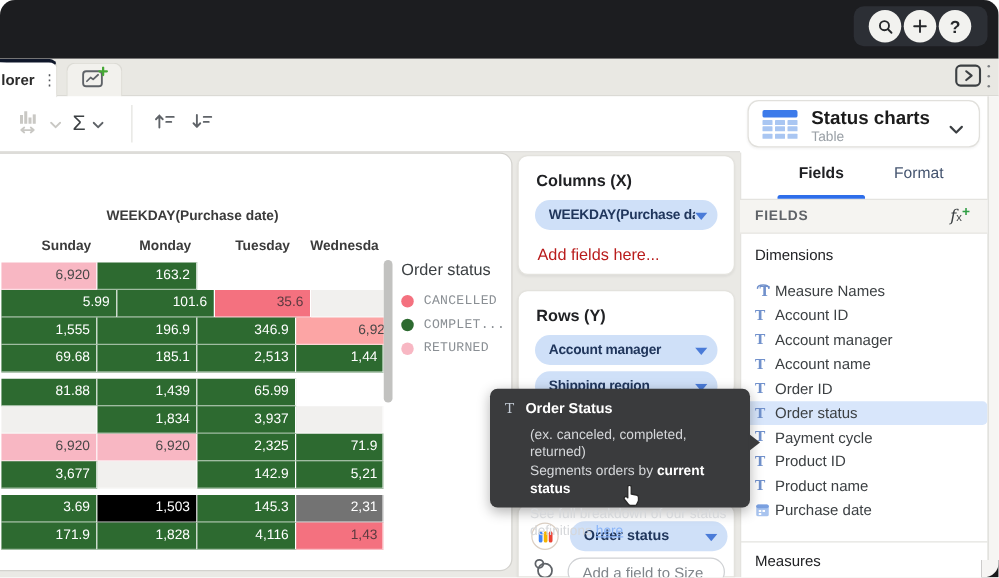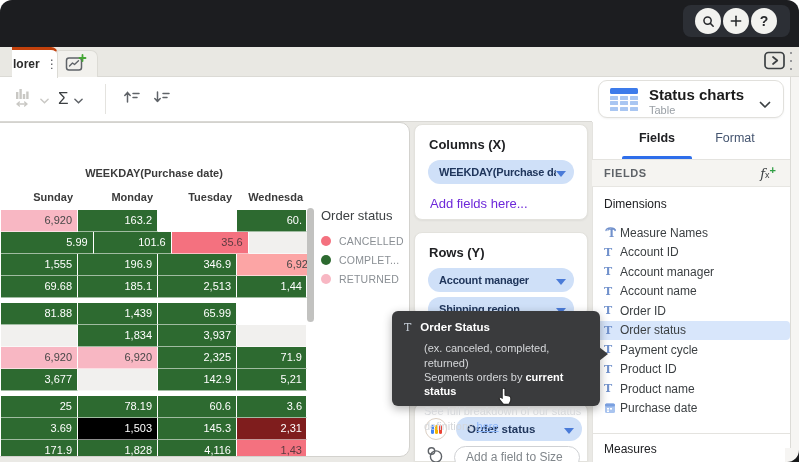--- a/index.html
+++ b/index.html
@@ -8,21 +8,21 @@
 
   
   .topbar{position:absolute;left:0;top:0;width:799px;height:47px;background:#1c1d20;}
   .topbar-group{position:absolute;left:683px;top:5px;width:107px;height:32px;background:#2c2f35;border-radius:8px;}
   .cbtn{position:absolute;top:8px;width:26px;height:26px;border-radius:50%;background:#f2f2ef;display:flex;align-items:center;justify-content:center;cursor:pointer;}
   .cbtn svg{display:block;}
   .cbtn.qm{font-size:14px;font-weight:700;color:#26282b;}
 
   
   .tabbar{position:absolute;left:0;top:47px;width:799px;height:30px;background:#e9e8e3;border-bottom:1px solid #dbdad5;}
-  .tab-active{position:absolute;left:0;top:0;width:46px;height:31px;background:#fff;border-top:3px solid #c2410c;border-right:1px solid #dcdbd5;border-radius:0 7px 0 0;z-index:2;display:flex;align-items:center;cursor:pointer;margin-left:12px;}
+  .tab-active{position:absolute;left:0;top:0;width:46px;height:31px;background:#fff;border-top:3px solid #0f172a;border-right:1px solid #dcdbd5;border-radius:0 7px 0 0;z-index:2;display:flex;align-items:center;cursor:pointer;}
   .tab-active .tlabel{font-size:12px;font-weight:600;color:#2b2b2b;margin-left:1px;}
   .kebab{margin-left:6px;font-size:12px;color:#54575b;letter-spacing:0;line-height:10px;}
   .tab-new{position:absolute;left:53px;top:3px;width:45px;height:28px;background:#f2f1ed;border:1px solid #dcdbd5;border-bottom:none;border-radius:7px 7px 0 0;display:flex;align-items:center;justify-content:center;cursor:pointer;}
   .panel-toggle{position:absolute;right:13px;top:4px;width:22px;height:20px;cursor:pointer;}
   .toggle-dots{position:absolute;right:6px;top:5px;width:3px;height:18px;display:flex;flex-direction:column;justify-content:space-between;}
   .toggle-dots i{width:2px;height:2px;background:#7a7d80;border-radius:50%;}
 
   
   .toolbar{position:absolute;left:0;top:77px;width:592px;height:45px;background:#fff;border-bottom:1px solid #d9d8d4;}
   .tool{position:absolute;top:0;height:44px;display:flex;align-items:center;cursor:pointer;}
@@ -40,28 +40,28 @@
   .tbody{position:absolute;left:0;top:87px;width:316px;}
   .grp{margin-bottom:5px;}
   .trow{display:flex;height:22px;}
   .cell{height:22px;line-height:21px;font-size:11px;text-align:right;padding-right:5px;border-right:1px solid #fff;border-bottom:1px solid rgba(255,255,255,.55);cursor:pointer;}
   .cell:last-child{padding-right:4px;}
   .vscroll{position:absolute;left:318px;top:85px;width:7px;height:114px;background:#c2c2c0;border-radius:4px;cursor:pointer;}
   .legend{position:absolute;left:332px;top:85px;width:88px;}
   .legend-title{font-size:13px;color:#3c4043;margin-bottom:8px;}
   .leg-item{display:flex;align-items:center;height:19px;cursor:pointer;}
   .leg-dot{width:10px;height:10px;border-radius:50%;margin-right:8px;flex:none;}
-  .leg-label{font-size:10.5px;color:#8a8f94;letter-spacing:.2px;white-space:nowrap;}
+  .leg-label{font-size:10.5px;color:#8a8f94;letter-spacing:.2px;white-space:nowrap;font-family:Liberation Mono, monospace;}
 
   
   .card{position:absolute;left:414px;width:174px;background:#fff;border:1px solid #e3e2dd;border-radius:8px;box-shadow:0 1px 2px rgba(0,0,0,.05);z-index:2;}
   .card-label{font-size:13px;font-weight:700;color:#202124;margin:12px 0 8px 14px;}
   .pill{height:24px;background:#cfe0f8;border-radius:12px;margin:0 13px 5px 13px;display:flex;align-items:center;padding:0 8px 0 11px;cursor:pointer;}
   .pill .ptext{flex:1;font-size:11px;font-weight:700;color:#20365c;white-space:nowrap;overflow:hidden;letter-spacing:-.2px;}
-  .placeholder{font-size:13px;color:#6d28d9;margin:12px 0 0 15px;cursor:text;}
+  .placeholder{font-size:13px;color:#b91c1c;margin:12px 0 0 15px;cursor:text;}
   .enc-row{position:absolute;left:10px;display:flex;align-items:center;}
   .enc-pill{width:126px;height:24px;background:#cfe0f8;border-radius:12px;display:flex;align-items:center;padding:0 8px 0 11px;margin-left:9px;cursor:pointer;}
   .enc-pill .ptext{flex:1;font-size:11.5px;font-weight:700;color:#20365c;}
   .size-input{width:126px;height:23px;border:1px solid #cfd1d4;border-radius:12px;background:#fff;display:flex;align-items:center;padding-left:11px;margin-left:9px;font-size:12px;color:#80868b;cursor:text;}
   .palette{width:22px;height:22px;border-radius:50%;background:#fff;border:1px solid #dcd0c4;display:flex;align-items:center;justify-content:center;gap:1px;}
   .palette i{width:3px;height:9px;border-radius:2px;display:block;}
 
   
   .tooltip{position:absolute;left:392px;top:311px;width:208px;height:95px;background:#3a3b3d;border-radius:6px;box-shadow:0 3px 10px rgba(0,0,0,.3);z-index:30;padding:9px 12px 0 12px;color:#d5d7da;font-size:11px;line-height:1.3;}
   .tooltip .tt-head{display:flex;align-items:baseline;margin-bottom:6px;}
@@ -212,21 +212,20 @@
           <div class="hcell" style="width: 80px;">Monday</div>
           <div class="hcell" style="width: 79px;">Tuesday</div>
           <div class="hcell" style="width: 70px;">Wednesda</div>
         </div>
       <div class="tbody" id="tbody">
           <div class="grp">
             <div class="trow">
               <div class="cell" style="width: 77px; background: rgb(248, 183, 195); color: rgb(71, 71, 71);">6,920</div>
               <div class="cell" style="width: 80px; background: rgb(45, 106, 48); color: rgb(255, 255, 255);">163.2</div>
               <div class="cell" style="width: 79px; background: rgb(255, 255, 255); color: transparent;"></div>
-              <div class="cell" style="width: 70px; background: rgb(45, 106, 48); color: rgb(255, 255, 255);">60.</div>
             </div>
             <div class="trow">
               <div class="cell" style="width: 95px; background: rgb(45, 106, 48); color: rgb(255, 255, 255); text-align: right;">5.99</div>
               <div class="cell" style="width: 80px; background: rgb(45, 106, 48); color: rgb(255, 255, 255);">101.6</div>
               <div class="cell" style="width: 79px; background: rgb(244, 113, 127); color: rgb(92, 58, 64);">35.6</div>
               <div class="cell" style="width: 70px; background: rgb(241, 240, 238); color: transparent;"></div>
             </div>
             <div class="trow">
               <div class="cell" style="width: 77px; background: rgb(45, 106, 48); color: rgb(255, 255, 255);">1,555</div>
               <div class="cell" style="width: 80px; background: rgb(45, 106, 48); color: rgb(255, 255, 255);">196.9</div>
@@ -261,30 +260,24 @@
             </div>
             <div class="trow">
               <div class="cell" style="width: 77px; background: rgb(45, 106, 48); color: rgb(255, 255, 255);">3,677</div>
               <div class="cell" style="width: 80px; background: rgb(241, 240, 238); color: transparent;"></div>
               <div class="cell" style="width: 79px; background: rgb(45, 106, 48); color: rgb(255, 255, 255);">142.9</div>
               <div class="cell" style="width: 70px; background: rgb(45, 106, 48); color: rgb(255, 255, 255);">5,21</div>
             </div>
           </div>
           <div class="grp">
             <div class="trow">
-              <div class="cell" style="width: 77px; background: rgb(45, 106, 48); color: rgb(255, 255, 255);">25</div>
-              <div class="cell" style="width: 80px; background: rgb(45, 106, 48); color: rgb(255, 255, 255);">78.19</div>
-              <div class="cell" style="width: 79px; background: rgb(45, 106, 48); color: rgb(255, 255, 255);">60.6</div>
-              <div class="cell" style="width: 70px; background: rgb(45, 106, 48); color: rgb(255, 255, 255);">3.6</div>
-            </div>
-            <div class="trow">
               <div class="cell" style="width: 77px; background: rgb(45, 106, 48); color: rgb(255, 255, 255);">3.69</div>
               <div class="cell" style="width: 80px; background: #000000; color: rgb(255, 255, 255);">1,503</div>
               <div class="cell" style="width: 79px; background: rgb(45, 106, 48); color: rgb(255, 255, 255);">145.3</div>
-              <div class="cell" style="width: 70px; background: #7f1d1d; color: rgb(255, 255, 255); text-align: right;">2,31</div>
+              <div class="cell" style="width: 70px; background: #737373; color: rgb(255, 255, 255); text-align: right;">2,31</div>
             </div>
             <div class="trow">
               <div class="cell" style="width: 77px; background: rgb(45, 106, 48); color: rgb(255, 255, 255);">171.9</div>
               <div class="cell" style="width: 80px; background: rgb(45, 106, 48); color: rgb(255, 255, 255);">1,828</div>
               <div class="cell" style="width: 79px; background: rgb(45, 106, 48); color: rgb(255, 255, 255);">4,116</div>
               <div class="cell" style="width: 70px; background: rgb(244, 113, 127); color: rgb(92, 58, 64);">1,43</div>
             </div>
           </div>
         </div>
     </div>

